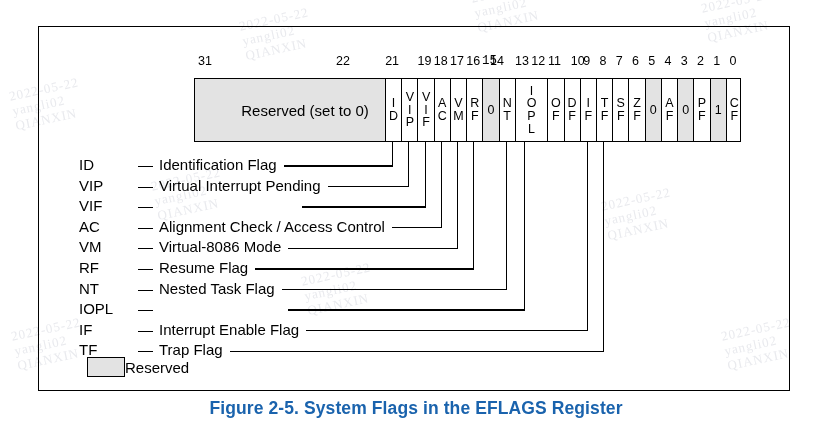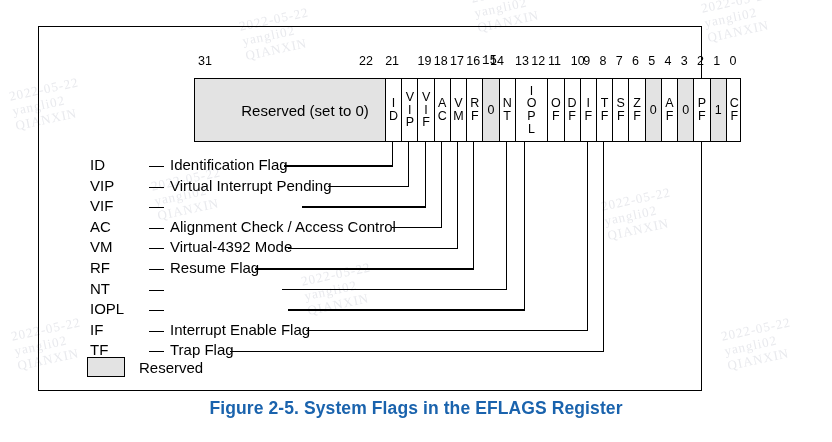--- a/index.html
+++ b/index.html
@@ -25,21 +25,21 @@
     transform-origin:left top;
     white-space:nowrap;
     user-select:none;
   }
   .wm b{display:block;font-weight:normal;}
 
   
   .figure-frame{
     position:absolute;
     left:38px;top:26px;
-    width:664px;height:365px;
+    width:752px;height:365px;
     border:1.6px solid #000;
     background:transparent;
     box-sizing:border-box;
     z-index:2;
   }
 
   
   .register-area{
     position:absolute;left:0;top:0;width:752px;height:365px;
   }
@@ -99,42 +99,41 @@
   
   .legend{
     position:absolute;
     left:40px;top:128px;
     width:690px;
   }
   .legend-row{
     position:relative;
     height:20.6px;
     white-space:nowrap;
-    margin-left:11px;
   }
   .lg-abbr{
     position:absolute;left:0;top:0;
     width:58px;
     font-size:15px;color:#000;
     text-align:left;
     line-height:20.6px;
   }
   .lg-dash{
     position:absolute;left:59px;top:0;
     font-size:15px;color:#000;line-height:20.6px;
   }
   .lg-desc{
     position:absolute;left:80px;top:0;
     font-size:15px;color:#000;line-height:20.6px;
   }
 
   
   .reserved-key{
     position:absolute;left:48px;top:330px;
-    display:flex;align-items:center;gap:14px;
+    display:flex;align-items:center;gap:0;
   }
   .swatch{
     width:38px;height:20px;
     background:#e3e3e3;
     border:1.4px solid #000;
     box-sizing:border-box;
   }
   .swatch-label{font-size:15px;color:#000;}
 
   
@@ -199,21 +198,21 @@
       <b>yangli02</b>
       <b>QIANXIN</b>
     </div>
 </div>
 
 <div class="figure-frame">
   <div class="register-area">
 
     <div class="bitnum-row">
         <div class="bitnum" style="left: 159px; text-align: left;">31</div>
-        <div class="bitnum" style="left: 313px; width: 28px; text-align: center;">22</div>
+        <div class="bitnum" style="left: 297px; width: 28px; text-align: left;">22</div>
         <div class="bitnum" style="left: 339.114px; width: 28px;">21</div>
         <div class="bitnum" style="left: 355.341px; width: 28px; margin-top: 48px;">20</div>
         <div class="bitnum" style="left: 371.568px; width: 28px;">19</div>
         <div class="bitnum" style="left: 387.795px; width: 28px;">18</div>
         <div class="bitnum" style="left: 404.023px; width: 28px;">17</div>
         <div class="bitnum" style="left: 420.25px; width: 28px;">16</div>
         <div class="bitnum" style="left: 436.477px; width: 28px; font-family: Liberation Mono, monospace;">15</div>
         <div class="bitnum" style="left: 437px; width: 28px; text-align: right;">14</div>
         <div class="bitnum" style="left: 468.932px; width: 28px;">13</div>
         <div class="bitnum" style="left: 485.159px; width: 28px;">12</div>
@@ -350,30 +349,31 @@
           <span class="lg-dash">—</span>
         </div>
         <div class="legend-row">
           <span class="lg-abbr">AC</span>
           <span class="lg-dash">—</span>
           <span class="lg-desc">Alignment Check / Access Control</span>
         </div>
         <div class="legend-row">
           <span class="lg-abbr">VM</span>
           <span class="lg-dash">—</span>
-          <span class="lg-desc">Virtual-4392 Mode</span>
+          <span class="lg-desc">Virtual-8086 Mode</span>
         </div>
         <div class="legend-row">
           <span class="lg-abbr">RF</span>
           <span class="lg-dash">—</span>
           <span class="lg-desc">Resume Flag</span>
         </div>
         <div class="legend-row">
           <span class="lg-abbr">NT</span>
           <span class="lg-dash">—</span>
+          <span class="lg-desc">Nested Task Flag</span>
         </div>
         <div class="legend-row">
           <span class="lg-abbr">IOPL</span>
           <span class="lg-dash">—</span>
         </div>
         <div class="legend-row">
           <span class="lg-abbr">IF</span>
           <span class="lg-dash">—</span>
           <span class="lg-desc">Interrupt Enable Flag</span>
         </div>

